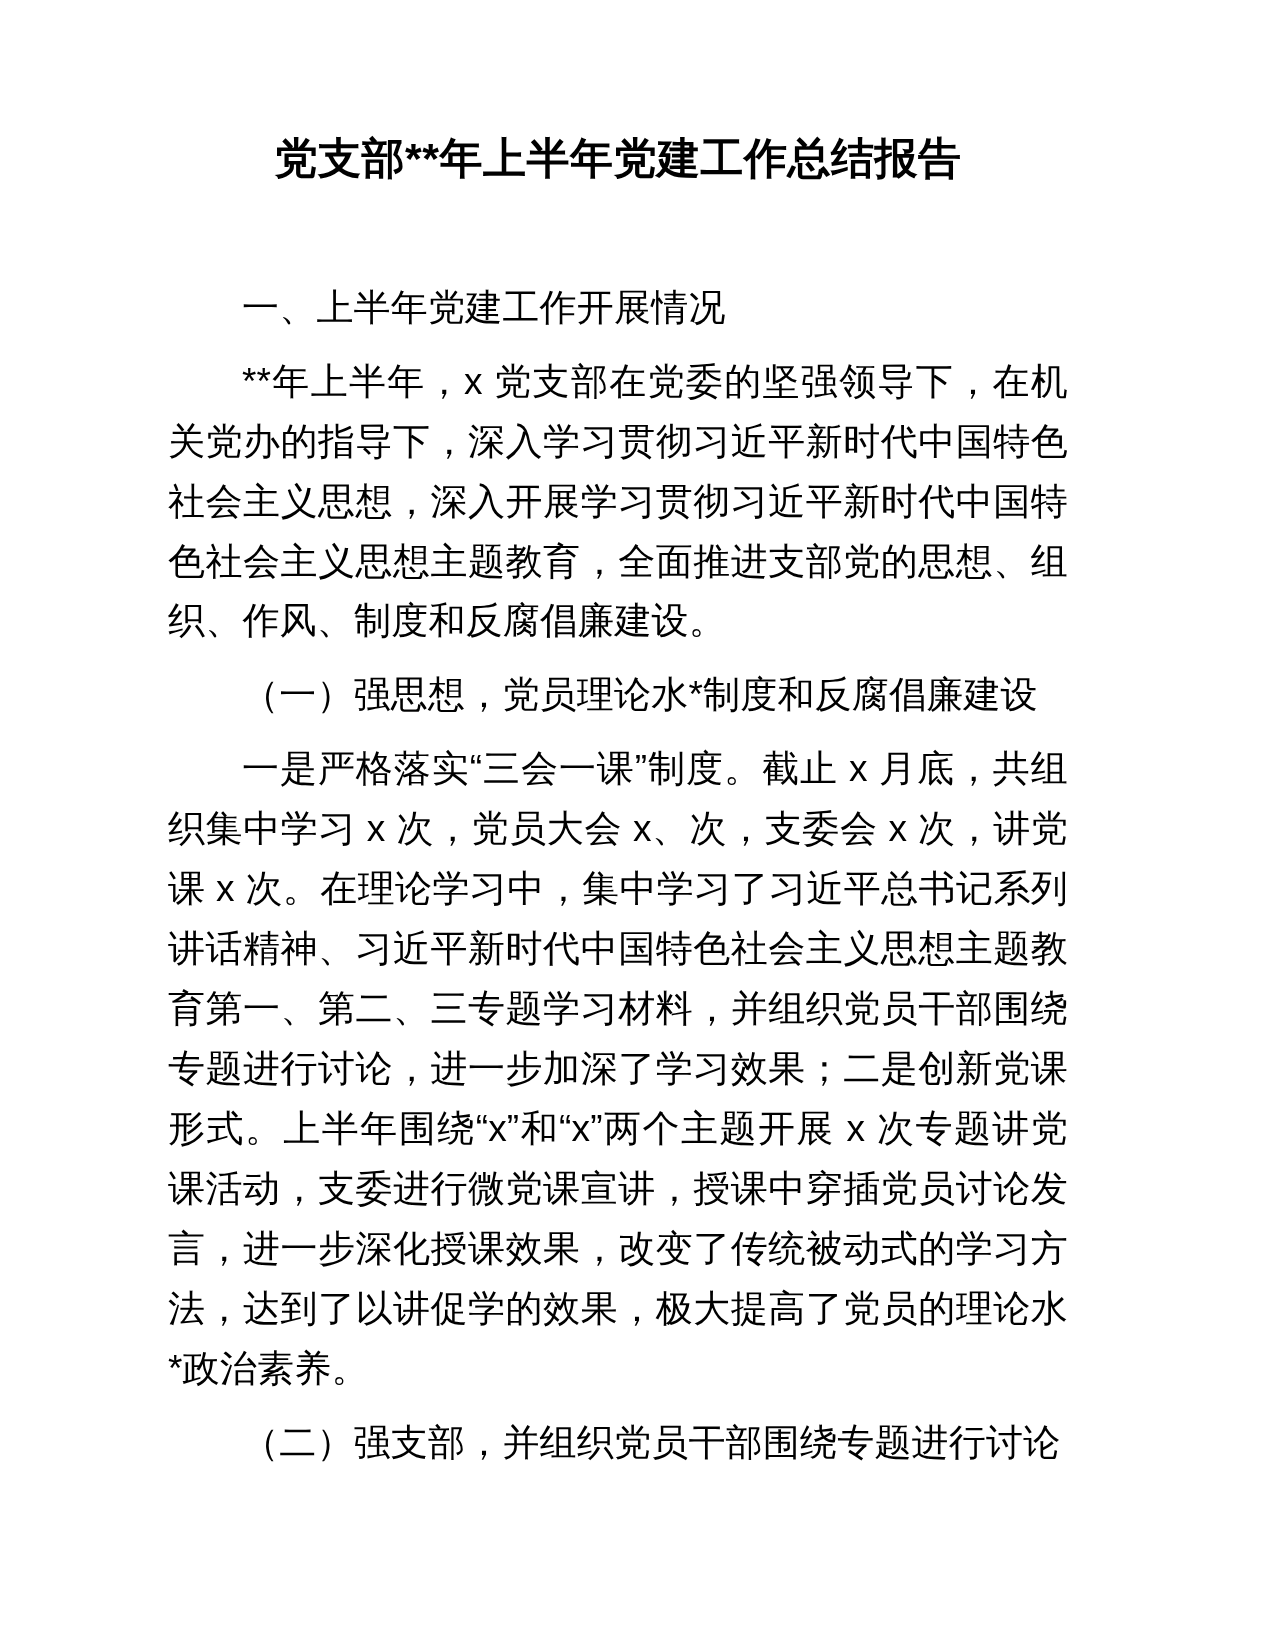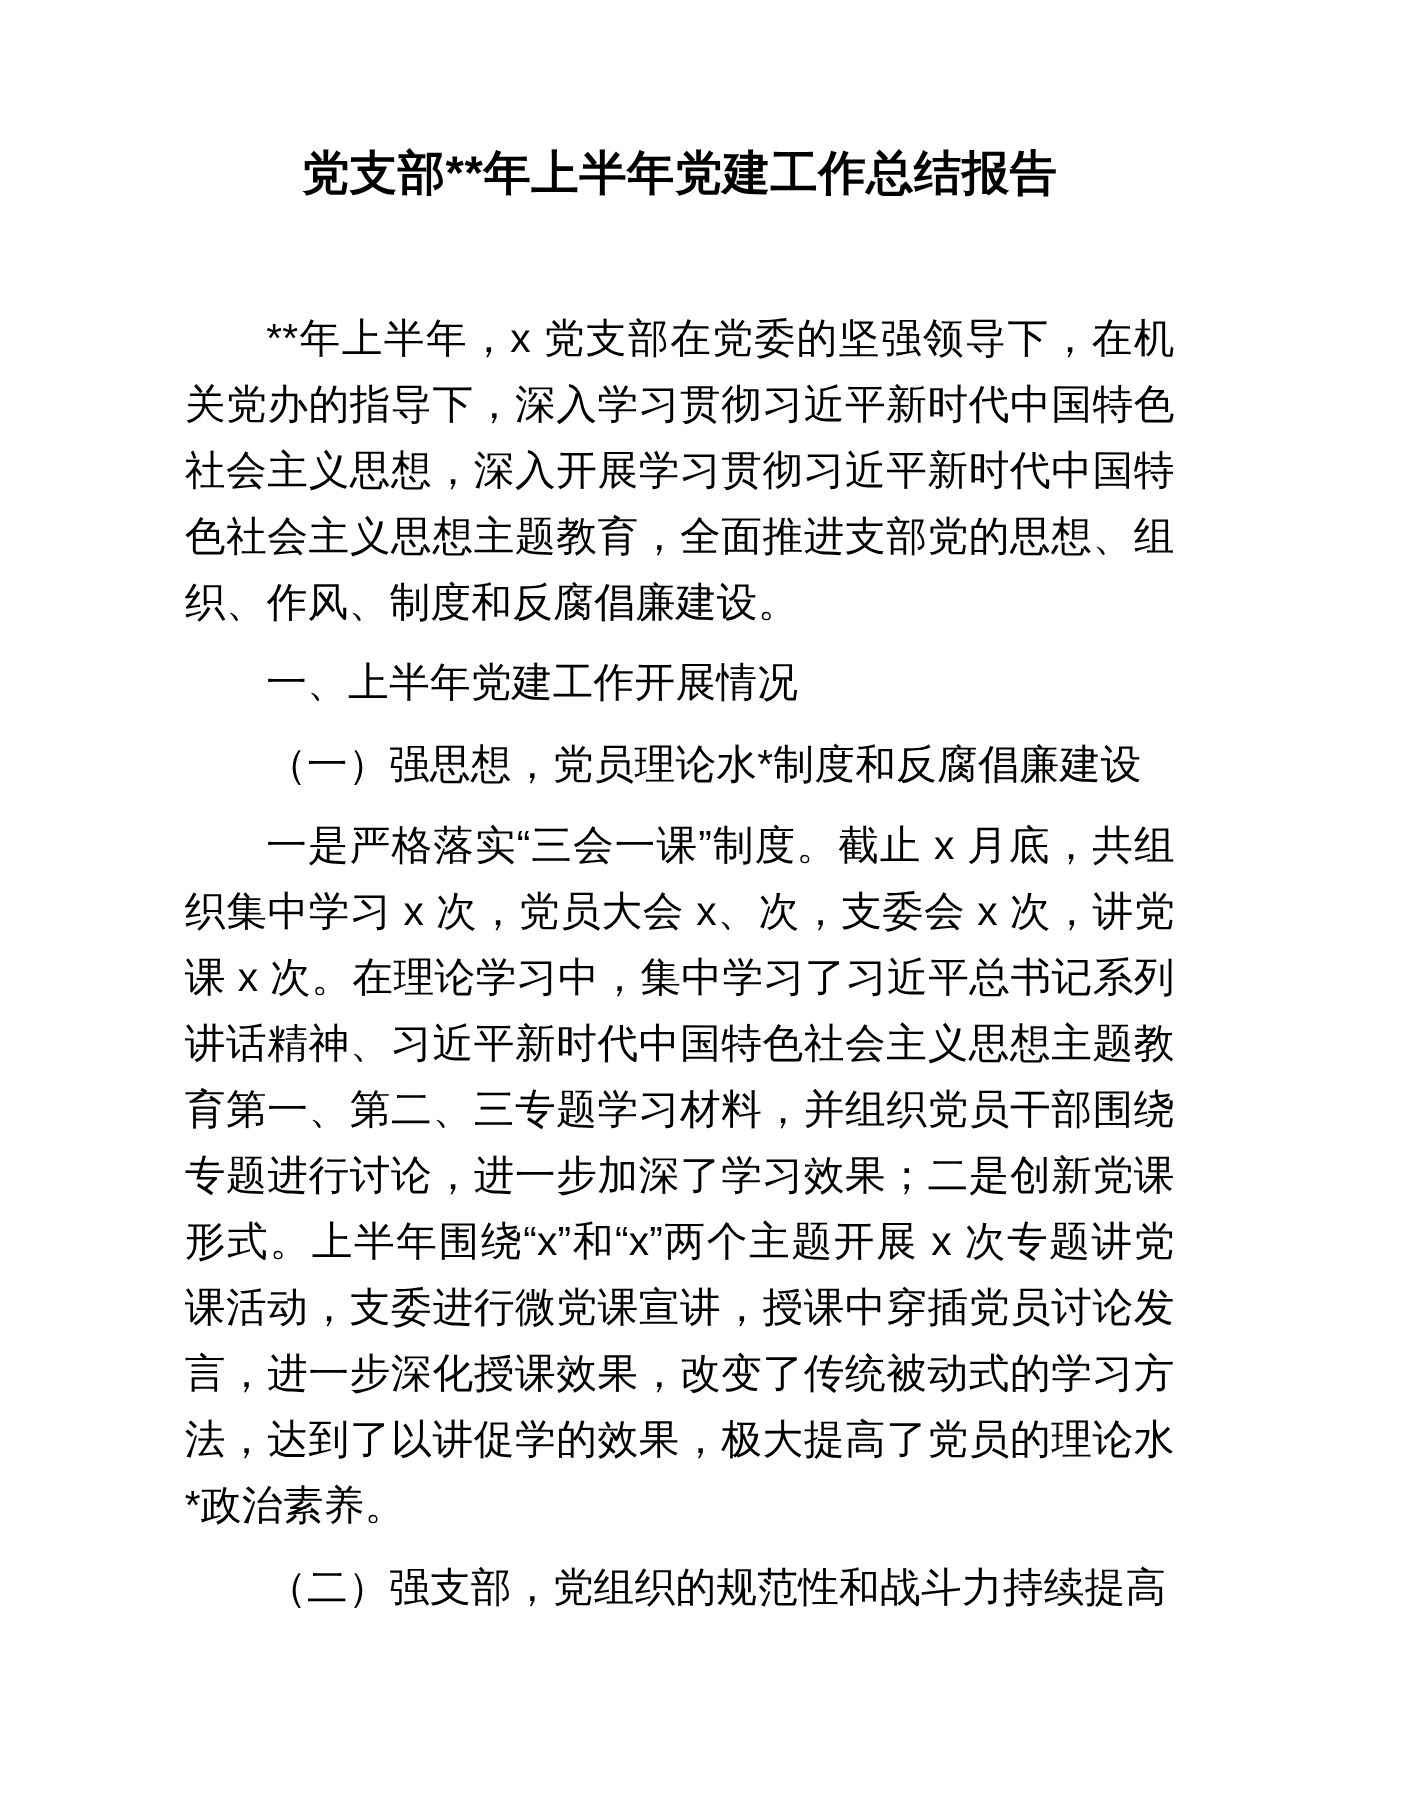--- a/index.html
+++ b/index.html
@@ -53,24 +53,24 @@
 </head>
 <body>
 
 <div class="page">
   <div class="doc-body">
 
     <h1 class="doc-title">党支部**年上半年党建工作总结报告</h1>
 
     <div class="gap-after-title"></div>
 
+    <p class="para indent">一、上半年党建工作开展情况</p>
+
     <p class="para indent">**年上半年，x 党支部在党委的坚强领导下，在机关党办的指导下，深入学习贯彻习近平新时代中国特色社会主义思想，深入开展学习贯彻习近平新时代中国特色社会主义思想主题教育，全面推进支部党的思想、组织、作风、制度和反腐倡廉建设。</p>
-
-    <p class="para indent">一、上半年党建工作开展情况</p>
 
     <p class="para indent">（一）强思想，党员理论水*制度和反腐倡廉建设</p>
 
     <p class="para indent">一是严格落实“三会一课”制度。截止 x 月底，共组织集中学习 x 次，党员大会 x、次，支委会 x 次，讲党课 x 次。在理论学习中，集中学习了习近平总书记系列讲话精神、习近平新时代中国特色社会主义思想主题教育第一、第二、三专题学习材料，并组织党员干部围绕专题进行讨论，进一步加深了学习效果；二是创新党课形式。上半年围绕“x”和“x”两个主题开展 x 次专题讲党课活动，支委进行微党课宣讲，授课中穿插党员讨论发言，进一步深化授课效果，改变了传统被动式的学习方法，达到了以讲促学的效果，极大提高了党员的理论水*政治素养。</p>
 
-    <p class="para indent">（二）强支部，党组织的规范性和战斗力持续提高</p>
+    <p class="para indent">（二）强支部，并组织党员干部围绕专题进行讨论</p>
 
   </div>
 </div>
 
 </body></html>

